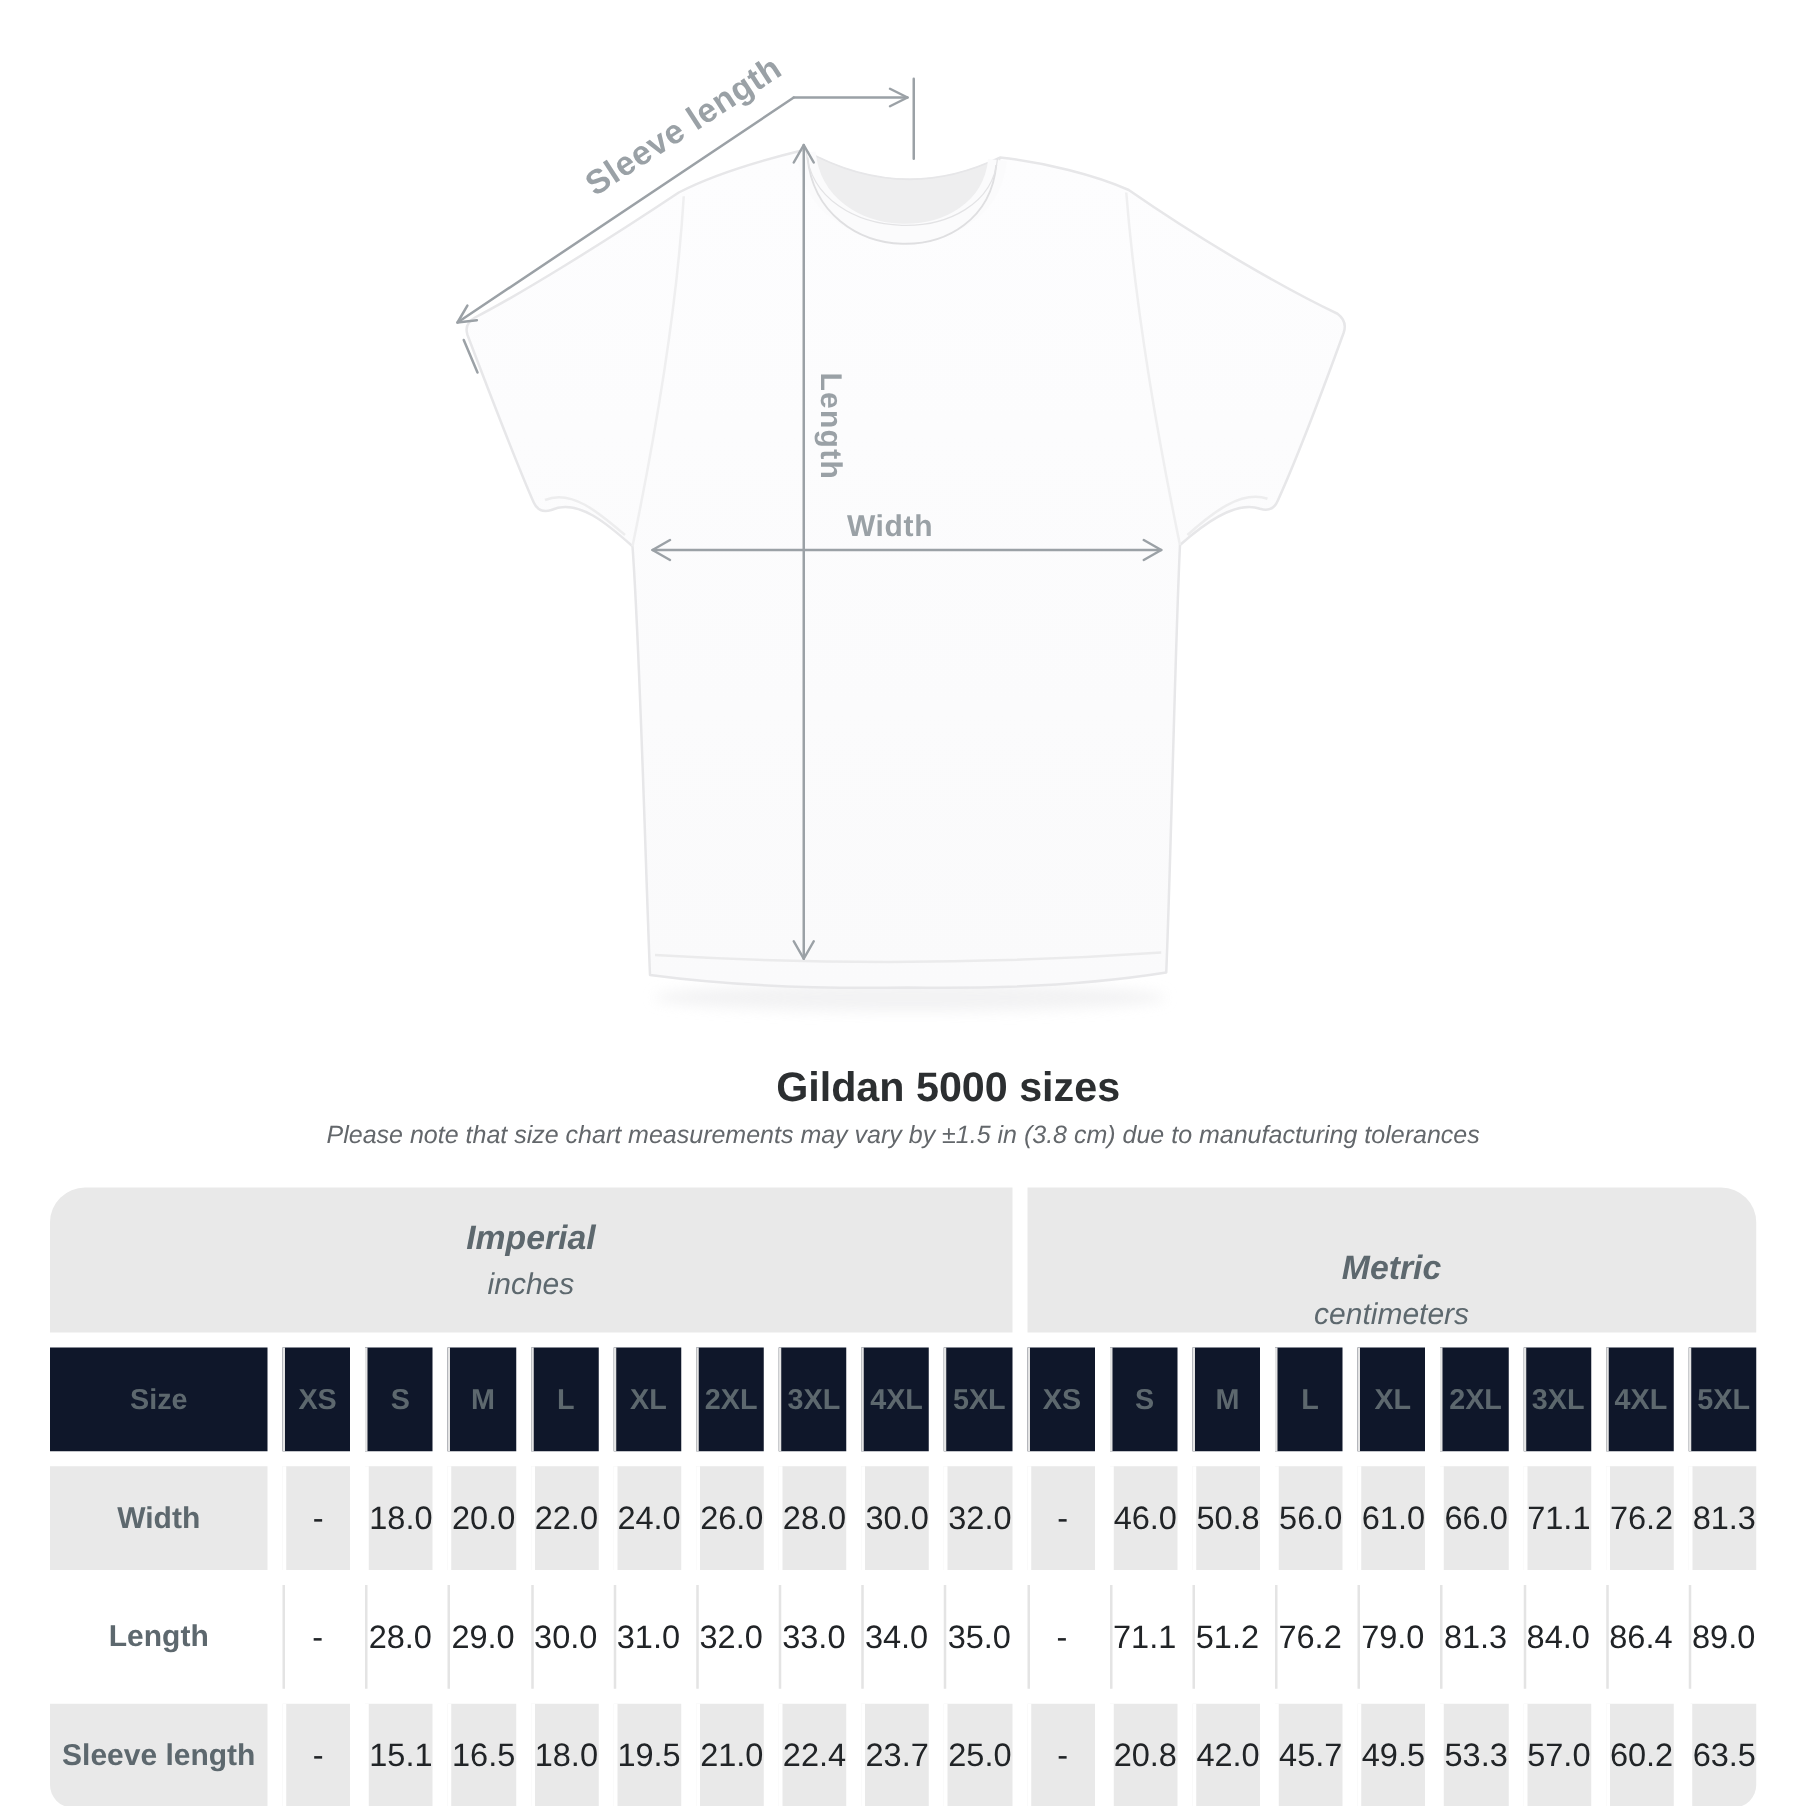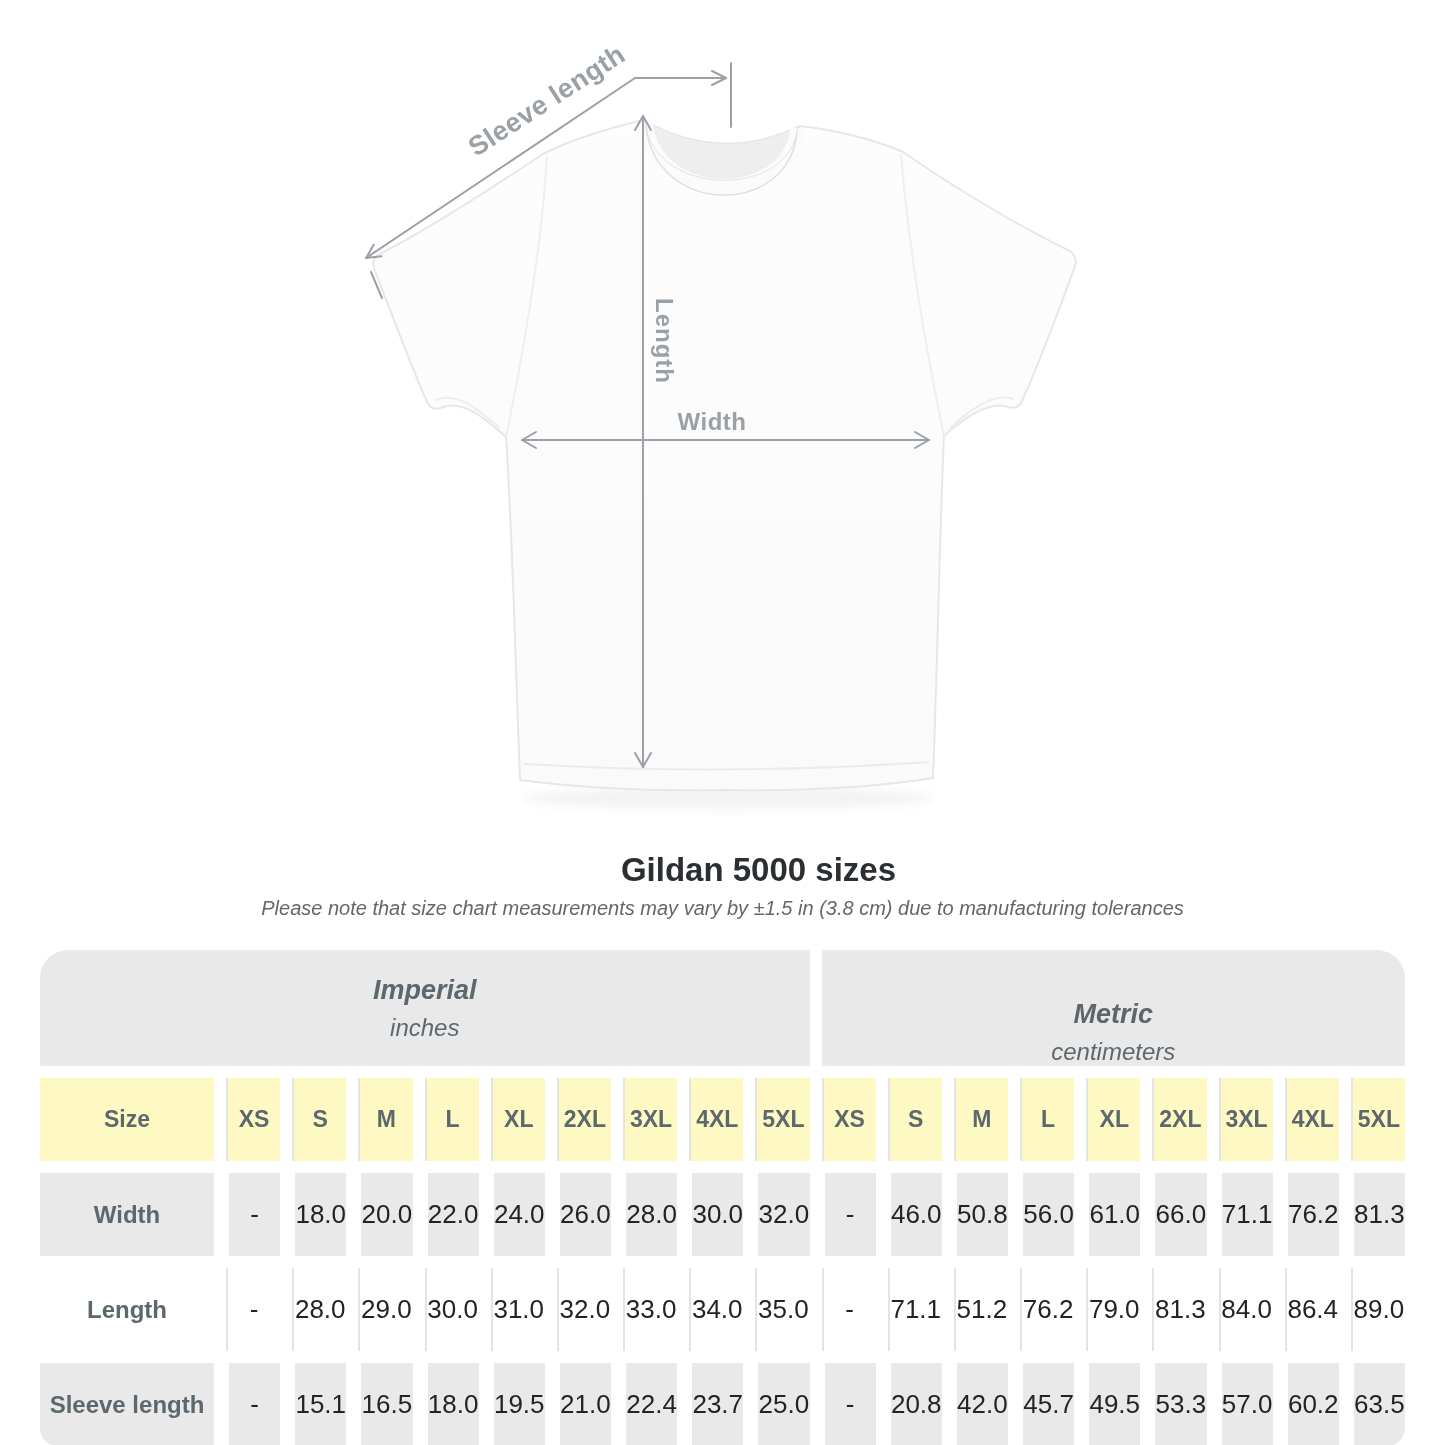--- a/index.html
+++ b/index.html
@@ -25,21 +25,21 @@
   
   .size-table{position:absolute;left:40px;top:950px;width:1365px;height:360px;
               display:grid;grid-template-columns:174px repeat(18,1fr);
               grid-template-rows:116px 83px 83px 83px 83px;gap:12px;}
   .cell{display:flex;align-items:center;justify-content:center;min-width:0;}
   .band{background:#e9e9e9;flex-direction:column;gap:8px;grid-row:1;}
   .band-left{grid-column:1/11;border-top-left-radius:28px;}
   .band-right{grid-column:11/20;border-top-right-radius:28px;justify-content:flex-end;}
   .sec-label{font-style:italic;font-weight:bold;font-size:27px;color:#5d686e;}
   .sec-unit{font-style:italic;font-size:24px;color:#5d686e;}
-  .hdr{font-weight:bold;font-size:23px;color:#5d686e;background:#fef9c3;}
+  .hdr{font-weight:bold;font-size:23px;color:#5d686e;background:#0f172a;}
   .lbl{font-weight:bold;font-size:24px;color:#5d686e;}
   .val{font-size:26px;color:#212427;}
   .gray{background:#e9e9e9;}
   .white{background:#ffffff;}
   .sep-w{border-left:2px solid #e4e4e4;}
   .sep-g{border-left:3px solid #ffffff;}
   .rb-l{border-bottom-left-radius:18px;}
   .rb-r{border-bottom-right-radius:18px;}
 </style>
 </head>

